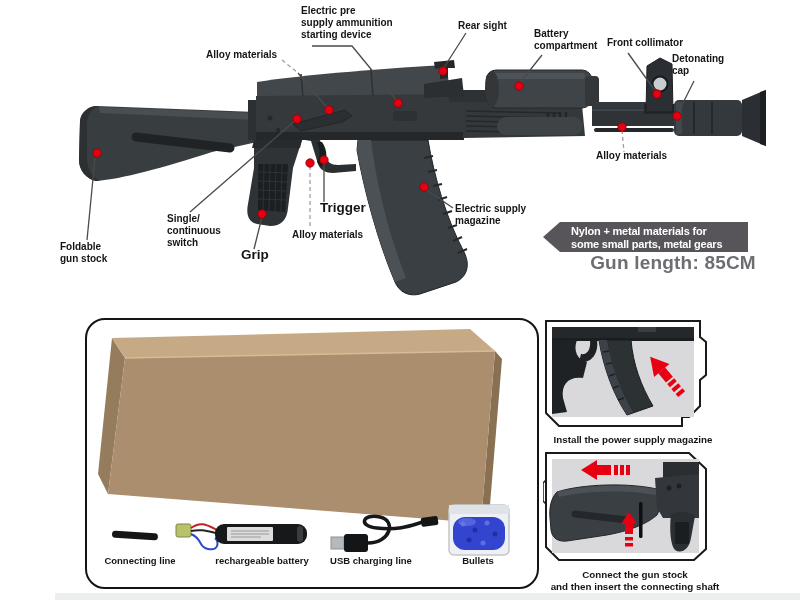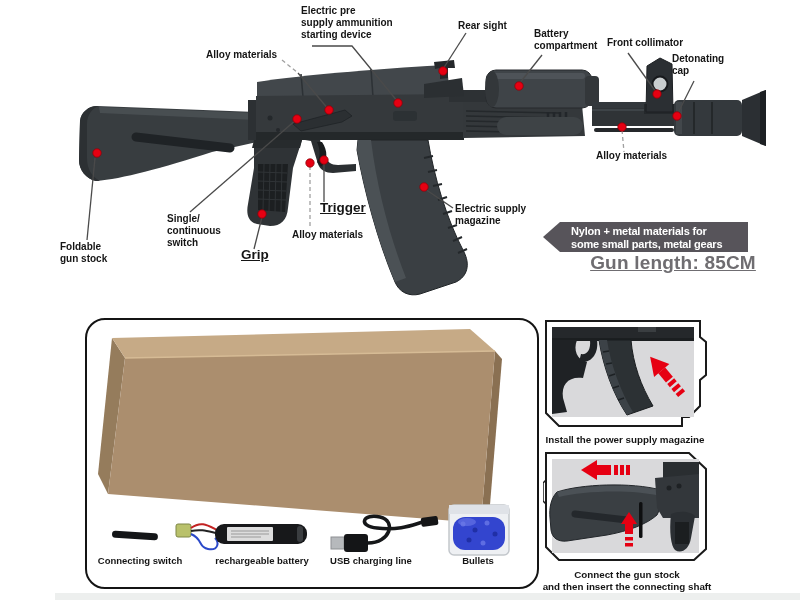--- a/index.html
+++ b/index.html
@@ -3,33 +3,33 @@
 <meta charset="utf-8">
 <style>
   html,body{margin:0;padding:0;background:#fff;}
   .stage{position:relative;width:800px;height:600px;background:#fff;overflow:hidden;
          font-family:"Liberation Sans",sans-serif;}
   svg{display:block;}
   .abs{position:absolute;}
   .lbl{position:absolute;font-weight:bold;font-size:10px;line-height:1.22;color:#151515;
        white-space:pre-line;}
   .lbl.c{}
-  .lbl.big{font-size:13.5px;text-decoration:underline;}
+  .lbl.big{font-size:13.5px;}
   .banner-text{position:absolute;left:571px;top:225px;width:182px;font-weight:bold;
        font-size:11px;line-height:12.5px;color:#ffffff;white-space:pre-line;letter-spacing:-0.2px;}
   .gun-length{position:absolute;left:556px;top:252px;width:234px;text-align:center;
-       font-weight:bold;font-size:19px;color:#6f6d71;letter-spacing:0.2px;text-decoration:underline;}
+       font-weight:bold;font-size:19px;color:#6f6d71;letter-spacing:0.2px;}
   .pkg-panel{position:absolute;left:85px;top:318px;width:450px;height:267px;
        border:2px solid #141414;border-radius:20px;background:#fff;}
   .dim-pill{position:absolute;left:93px;top:466px;width:168px;height:26px;
        border:2.5px solid #111;border-radius:16px;background:#fff;text-align:center;
        line-height:26px;font-weight:bold;font-size:17px;color:#0d0d0d;letter-spacing:-0.3px;}
   .acc-lbl{position:absolute;top:555px;font-weight:bold;font-size:9.5px;color:#151515;text-align:center;}
   .cap{position:absolute;font-weight:bold;font-size:9.8px;line-height:12px;color:#151515;
-       text-align:center;white-space:pre-line;}
+       text-align:center;white-space:pre-line;padding-left:8px;}
   .bottom-strip{position:absolute;left:55px;top:593px;width:745px;height:7px;background:#edefee;}
 </style>
 </head>
 <body>
 
 <div class="stage">
 
   <svg class="abs" style="left:0;top:0" width="800" height="312" viewBox="0 0 800 312">
 
     <g>
@@ -248,21 +248,21 @@
       <circle cx="378" cy="206" r="2.5" fill="#5e6de2"></circle>
         <circle cx="390" cy="212" r="2.5" fill="#202fa6"></circle>
       <circle cx="402" cy="205" r="2.5" fill="#5e6de2"></circle>
         <circle cx="410" cy="216" r="2.5" fill="#202fa6"></circle>
       <circle cx="384" cy="222" r="2.5" fill="#202fa6"></circle>
         <circle cx="398" cy="225" r="2.5" fill="#5e6de2"></circle>
       <ellipse cx="382" cy="204" rx="9" ry="4" fill="#6d7ae8" opacity="0.6"></ellipse>
     </g>
   </svg>
 
-  <div class="acc-lbl" style="left:90px;width:100px">Connecting switch</div>
+  <div class="acc-lbl" style="left:90px;width:100px">Connecting line</div>
   <div class="acc-lbl" style="left:197px;width:130px">rechargeable battery</div>
   <div class="acc-lbl" style="left:316px;width:110px">USB charging line</div>
   <div class="acc-lbl" style="left:438px;width:80px">Bullets</div>
 
   <svg class="abs" style="left:543px;top:320px" width="164" height="112" viewBox="0 0 164 112">
     <path d="M3,1 L157,1 L157,17 L163,22 L163,55 L157,60 L157,86 L146,97 L139,97 L139,106 L16,106 L3,93 Z" fill="#ffffff" stroke="#1a1a1a" stroke-width="2"></path>
     <rect x="9" y="7" width="142" height="90" fill="#d9d9db"></rect>
     <g>
       <rect x="9" y="7" width="142" height="13" fill="#25282b"></rect>
       <rect x="9" y="18" width="142" height="3" fill="#1b1e20"></rect>

